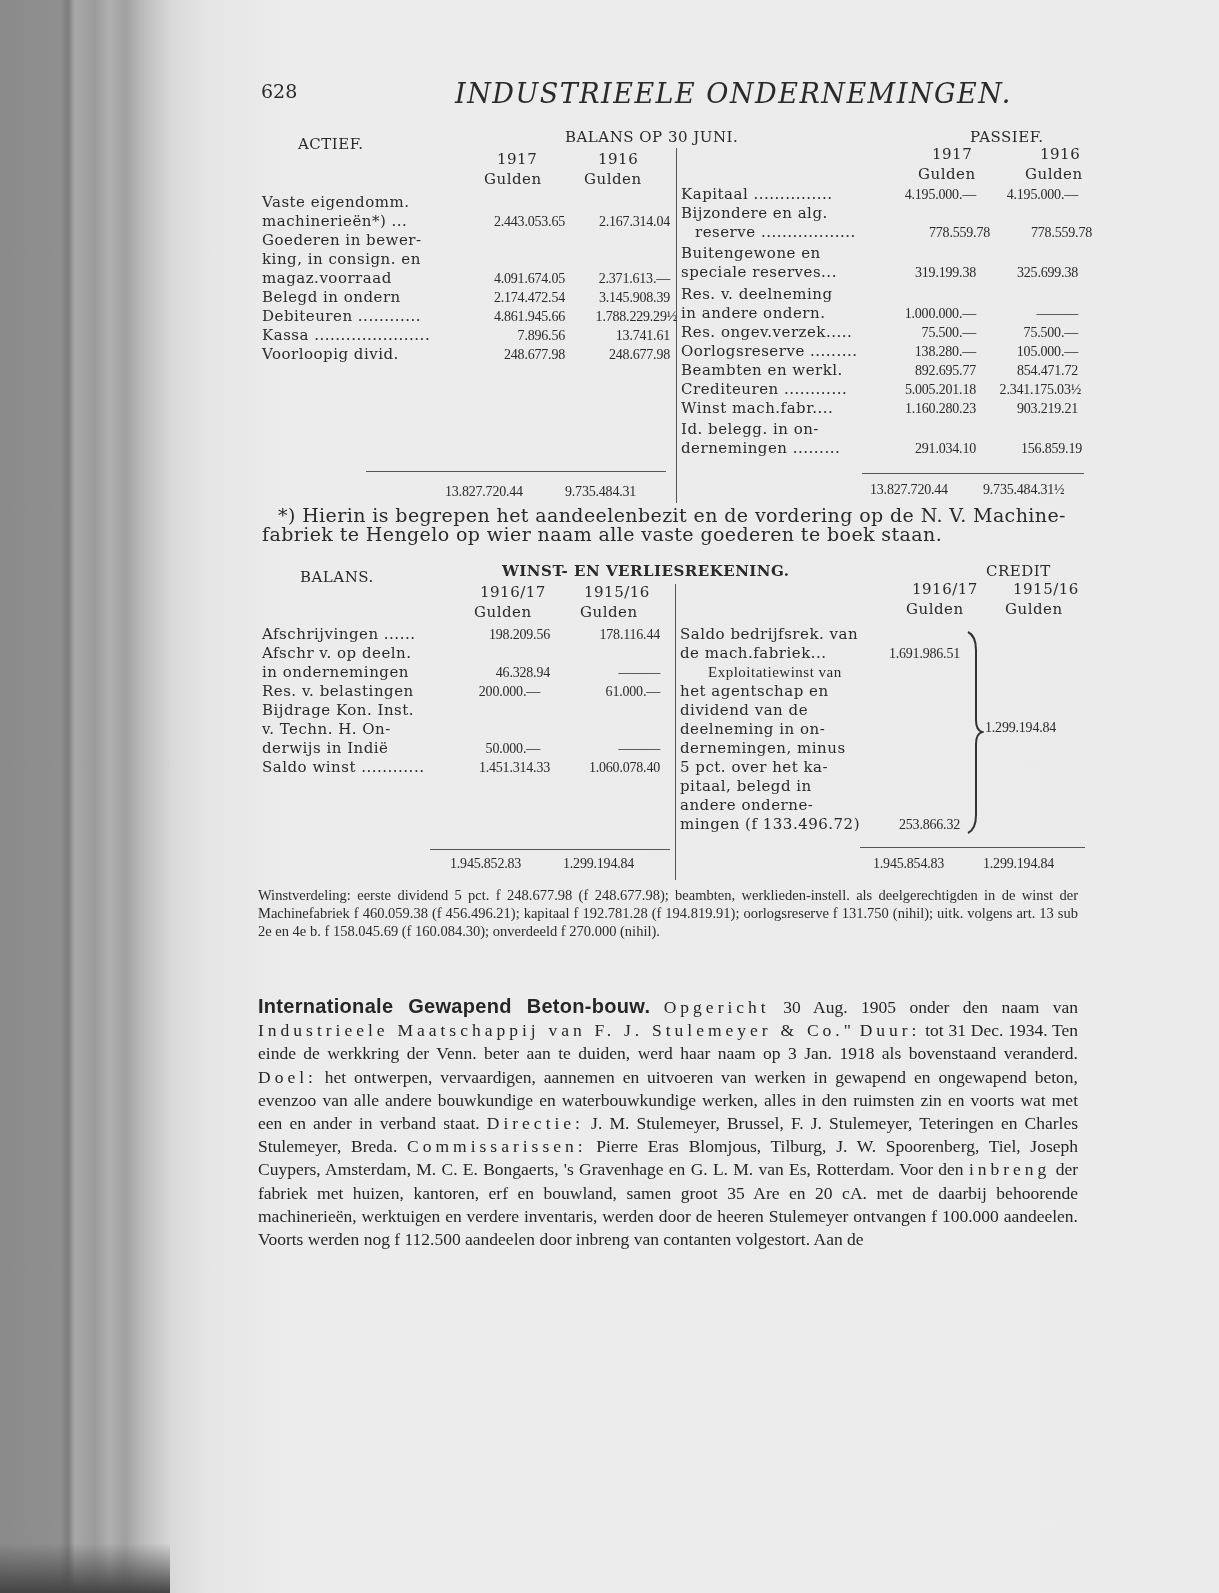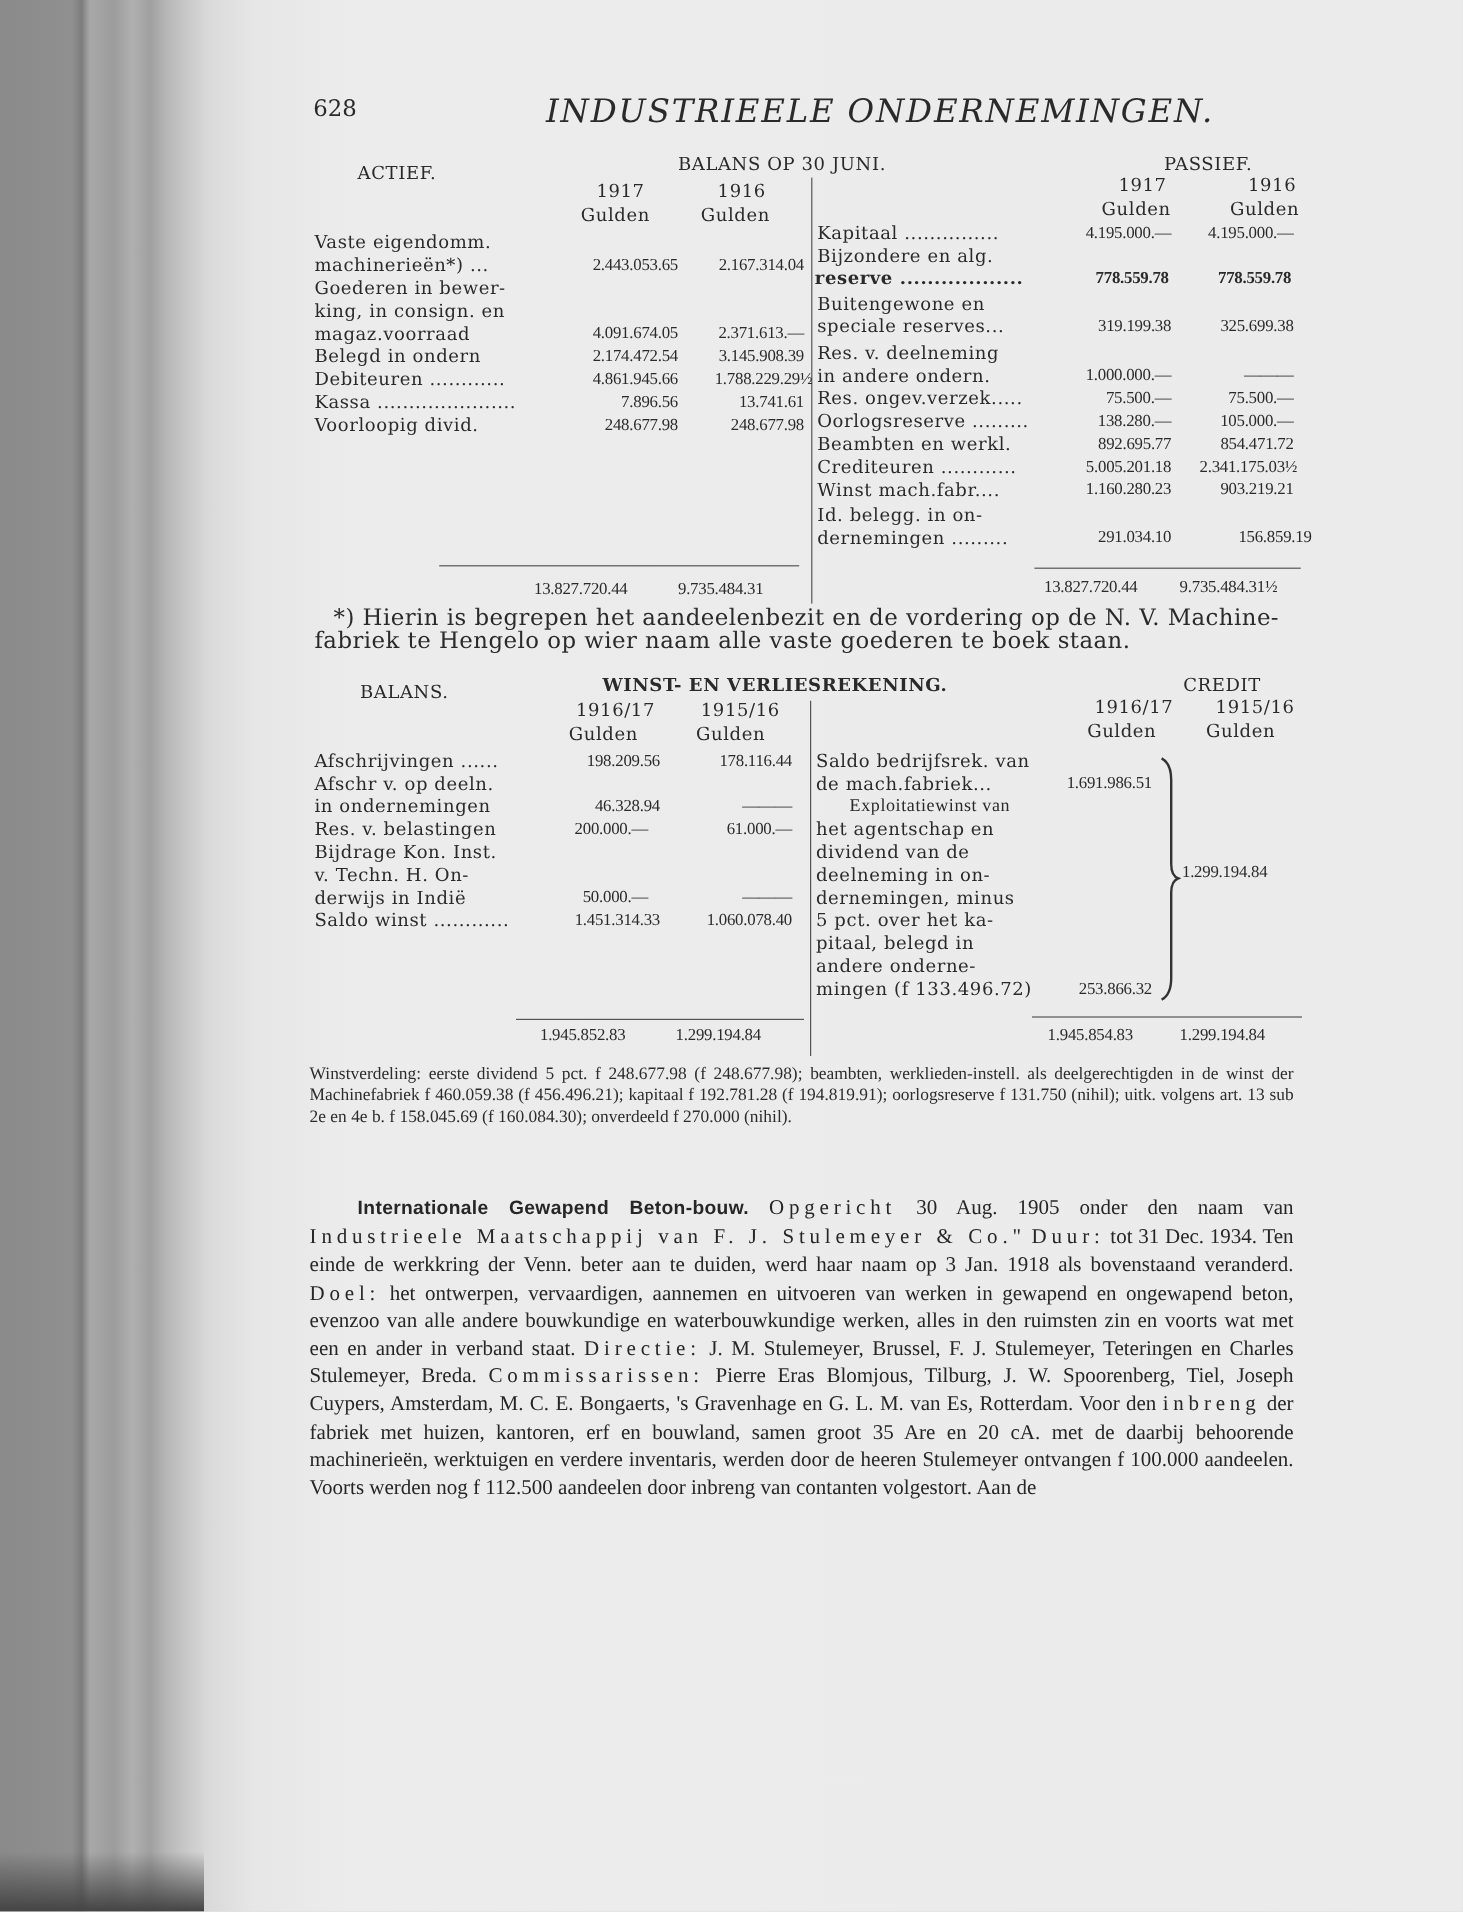--- a/index.html
+++ b/index.html
@@ -29,21 +29,21 @@
   .r { text-align: right; }
   .vline { position: absolute; width: 1px; background: #555; }
   .hline { position: absolute; height: 1px; background: #555; }
   .row { position: absolute; height: 19px; line-height: 19px; font-size: 15px; letter-spacing: 0.5px; white-space: nowrap; }
   .foot { font-size: 19px; letter-spacing: 0.4px; }
   .para {
     position: absolute; left: 258px; top: 995px; width: 820px;
     font-size: 17.5px; line-height: 23.2px; text-align: justify;
     font-family: "Liberation Serif", serif; color: #262626;
   }
-  .para .co { font-family: "Liberation Sans", sans-serif; font-weight: bold; font-size: 16px; letter-spacing: 0.3px; margin-left: 40px; }
+  .para .co { font-family: "Liberation Sans", sans-serif; font-weight: bold; font-size: 20px; letter-spacing: 0.3px; }
   .sp { letter-spacing: 4px; }
   .winst {
     position: absolute; left: 258px; top: 886px; width: 820px;
     font-size: 14.5px; line-height: 18px; text-align: justify;
     font-family: "Liberation Serif", serif; color: #2c2c2c;
   }
 </style>
 </head>
 <body>
 
@@ -79,32 +79,32 @@
   <div class="row" style="left:262px;top:269px;width:410px;"><span> magaz.voorraad</span><span class="abs num r" style="left:185px;width:118px;">4.091.674.05</span><span class="abs num r" style="left:305px;width:103px;">2.371.613.—</span></div>
   <div class="row" style="left:262px;top:288px;width:410px;"><span>Belegd in ondern</span><span class="abs num r" style="left:185px;width:118px;">2.174.472.54</span><span class="abs num r" style="left:305px;width:103px;">3.145.908.39</span></div>
   <div class="row" style="left:262px;top:307px;width:410px;"><span>Debiteuren ............</span><span class="abs num r" style="left:185px;width:118px;">4.861.945.66</span><span class="abs num r" style="left:305px;width:110px;">1.788.229.29½</span></div>
   <div class="row" style="left:262px;top:326px;width:410px;"><span>Kassa ......................</span><span class="abs num r" style="left:185px;width:118px;">7.896.56</span><span class="abs num r" style="left:305px;width:103px;">13.741.61</span></div>
   <div class="row" style="left:262px;top:345px;width:410px;"><span>Voorloopig divid.</span><span class="abs num r" style="left:185px;width:118px;">248.677.98</span><span class="abs num r" style="left:305px;width:103px;">248.677.98</span></div>
 </div>
 
 <div>
   <div class="row" style="left:681px;top:185px;width:400px;"><span>Kapitaal ...............</span><span class="abs num r" style="left:180px;width:115px;">4.195.000.—</span><span class="abs num r" style="left:297px;width:100px;">4.195.000.—</span></div>
   <div class="row" style="left:681px;top:204px;width:400px;"><span>Bijzondere en alg.</span></div>
-  <div class="row" style="left:679px;top:223px;width:400px;font-weight:bold;"><span> reserve ..................</span><span class="abs num r" style="left:180px;width:115px;">778.559.78</span><span class="abs num r" style="left:297px;width:100px;">778.559.78</span></div>
+  <div class="row" style="left:695px;top:223px;width:400px;"><span> reserve ..................</span><span class="abs num r" style="left:180px;width:115px;">778.559.78</span><span class="abs num r" style="left:297px;width:100px;">778.559.78</span></div>
   <div class="row" style="left:681px;top:244px;width:400px;"><span>Buitengewone en</span></div>
   <div class="row" style="left:681px;top:263px;width:400px;"><span> speciale reserves...</span><span class="abs num r" style="left:180px;width:115px;">319.199.38</span><span class="abs num r" style="left:297px;width:100px;">325.699.38</span></div>
   <div class="row" style="left:681px;top:285px;width:400px;"><span>Res. v. deelneming</span></div>
   <div class="row" style="left:681px;top:304px;width:400px;"><span> in andere ondern.</span><span class="abs num r" style="left:180px;width:115px;">1.000.000.—</span><span class="abs num r" style="left:297px;width:100px;">———</span></div>
   <div class="row" style="left:681px;top:323px;width:400px;"><span>Res. ongev.verzek.....</span><span class="abs num r" style="left:180px;width:115px;">75.500.—</span><span class="abs num r" style="left:297px;width:100px;">75.500.—</span></div>
   <div class="row" style="left:681px;top:342px;width:400px;"><span>Oorlogsreserve .........</span><span class="abs num r" style="left:180px;width:115px;">138.280.—</span><span class="abs num r" style="left:297px;width:100px;">105.000.—</span></div>
   <div class="row" style="left:681px;top:361px;width:400px;"><span>Beambten en werkl.</span><span class="abs num r" style="left:180px;width:115px;">892.695.77</span><span class="abs num r" style="left:297px;width:100px;">854.471.72</span></div>
   <div class="row" style="left:681px;top:380px;width:400px;"><span>Crediteuren ............</span><span class="abs num r" style="left:180px;width:115px;">5.005.201.18</span><span class="abs num r" style="left:290px;width:110px;">2.341.175.03½</span></div>
   <div class="row" style="left:681px;top:399px;width:400px;"><span>Winst mach.fabr....</span><span class="abs num r" style="left:180px;width:115px;">1.160.280.23</span><span class="abs num r" style="left:297px;width:100px;">903.219.21</span></div>
   <div class="row" style="left:681px;top:420px;width:400px;"><span>Id. belegg. in on-</span></div>
-  <div class="row" style="left:681px;top:439px;width:400px;"><span> dernemingen .........</span><span class="abs num r" style="left:180px;width:115px;">291.034.10</span><span class="abs num r" style="left:312px;width:100px;">156.859.19</span></div>
+  <div class="row" style="left:681px;top:439px;width:400px;"><span> dernemingen .........</span><span class="abs num r" style="left:180px;width:115px;">291.034.10</span><span class="abs num r" style="left:301px;width:100px;">156.859.19</span></div>
 </div>
 
 <div class="hline" style="left:366px;top:471px;width:300px;"></div>
 <div class="hline" style="left:862px;top:473px;width:222px;"></div>
 <div class="abs num" style="left:445px;top:484px;">13.827.720.44</div>
 <div class="abs num" style="left:565px;top:484px;">9.735.484.31</div>
 <div class="abs num" style="left:870px;top:482px;">13.827.720.44</div>
 <div class="abs num" style="left:983px;top:482px;">9.735.484.31½</div>
 
 <div class="abs foot" style="left:278px;top:504px;">*) Hierin is begrepen het aandeelenbezit en de vordering op de N. V. Machine-</div>

